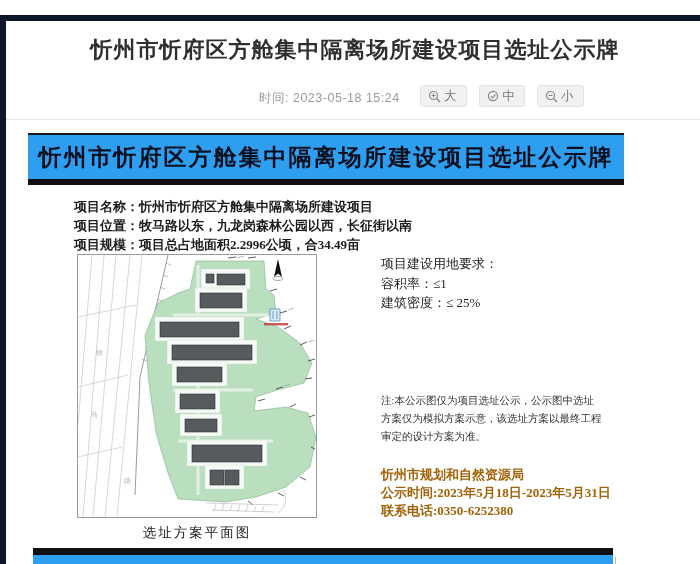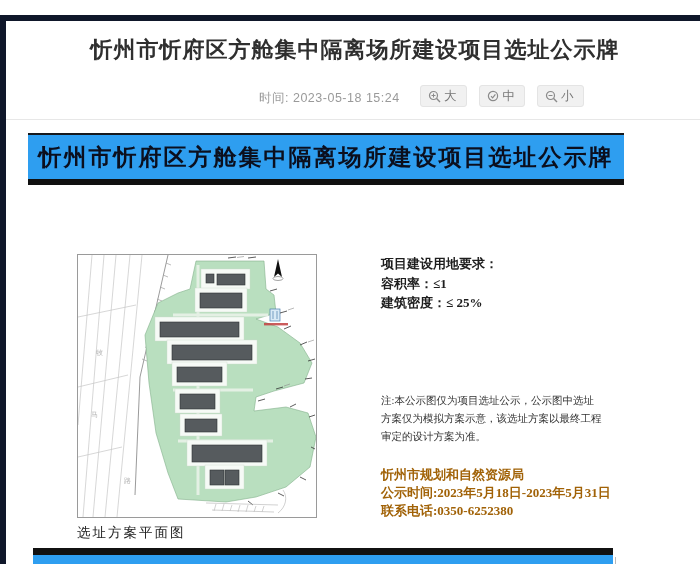--- a/index.html
+++ b/index.html
@@ -45,27 +45,27 @@
   .info-block{
     position:absolute;left:68px;top:176px;
     font-family:"Liberation Serif",serif;font-weight:bold;font-size:13px;
     color:#1c1c1c;line-height:19px;white-space:nowrap;
   }
   .map-frame{
     position:absolute;left:71px;top:233px;width:240px;height:264px;
     border:1px solid #9a9a9a;background:#fff;box-sizing:border-box;
   }
   .map-caption{
-    position:absolute;left:71px;top:503px;width:240px;
+    position:absolute;left:71px;top:503px;width:240px;text-align:center;
     font-family:"Liberation Serif",serif;font-size:13.5px;color:#222;
     letter-spacing:2px;
   }
   .req-block{
     position:absolute;left:375px;top:233px;
-    font-family:"Liberation Serif",serif;font-weight:700;font-size:13px;
+    font-family:"Liberation Serif",serif;font-weight:400;font-size:13px;
     color:#1e1e1e;line-height:19.5px;white-space:nowrap;
   }
   .note-block{
     position:absolute;left:375px;top:371px;width:222px;
     font-family:"Liberation Serif",serif;font-size:10.5px;line-height:18px;
     color:#333;
   }
   .agency-block{
     position:absolute;left:375px;top:445px;
     font-family:"Liberation Serif",serif;font-weight:600;font-size:13px;
@@ -122,20 +122,25 @@
     </div>
   </div>
 
   <div class="divider"></div>
 
   <div class="banner">
     <span class="banner-text">忻州市忻府区方舱集中隔离场所建设项目选址公示牌</span>
   </div>
   <div class="banner-underbar"></div>
 
+  <div class="info-block">
+    <div><span>项目名称：</span><span>忻州市忻府区方舱集中隔离场所建设项目</span></div>
+    <div><span>项目位置：</span><span>牧马路以东，九龙岗森林公园以西，长征街以南</span></div>
+    <div><span>项目规模：</span><span>项目总占地面积2.2996公顷，合34.49亩</span></div>
+  </div>
 
   <div class="map-frame">
     <svg width="238" height="262" viewBox="0 0 238 262">
 
       <g stroke="#c6c6c6" stroke-width="0.7" fill="none">
         <line x1="14" y1="0" x2="0" y2="170"></line>
         <line x1="26" y1="0" x2="5" y2="262"></line>
         <line x1="38" y1="0" x2="15" y2="262"></line>
         <line x1="52" y1="0" x2="27" y2="262"></line>
         <line x1="64" y1="0" x2="39" y2="262"></line>

